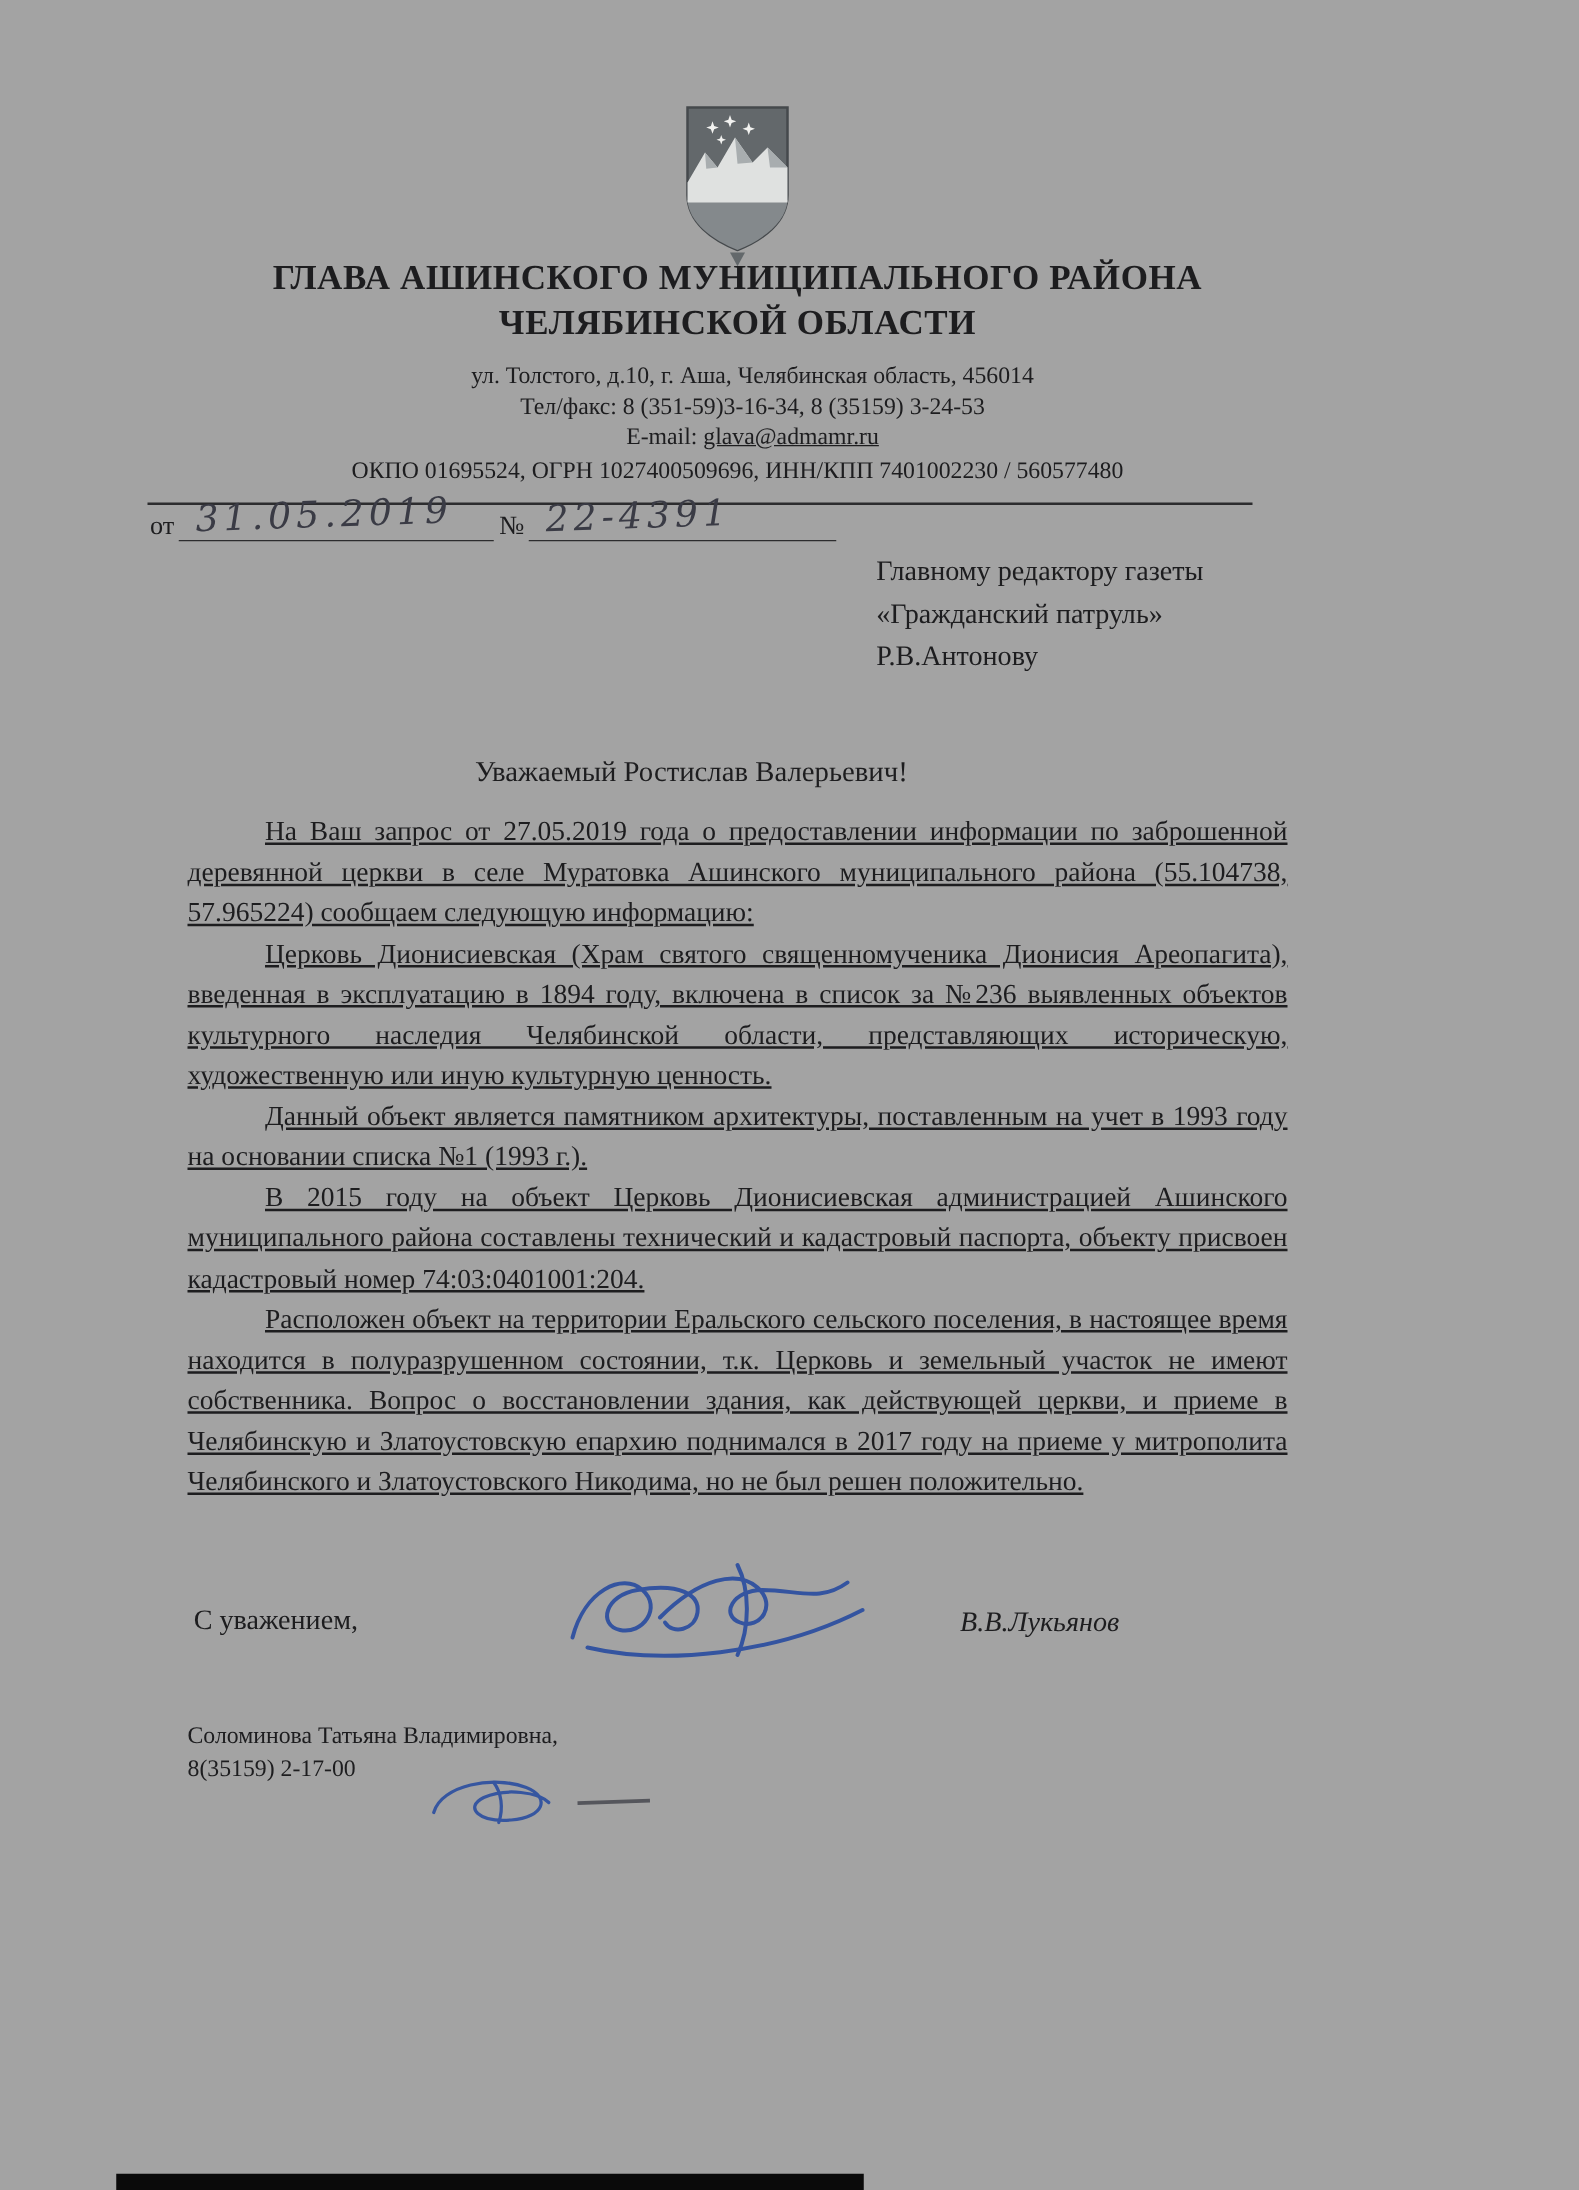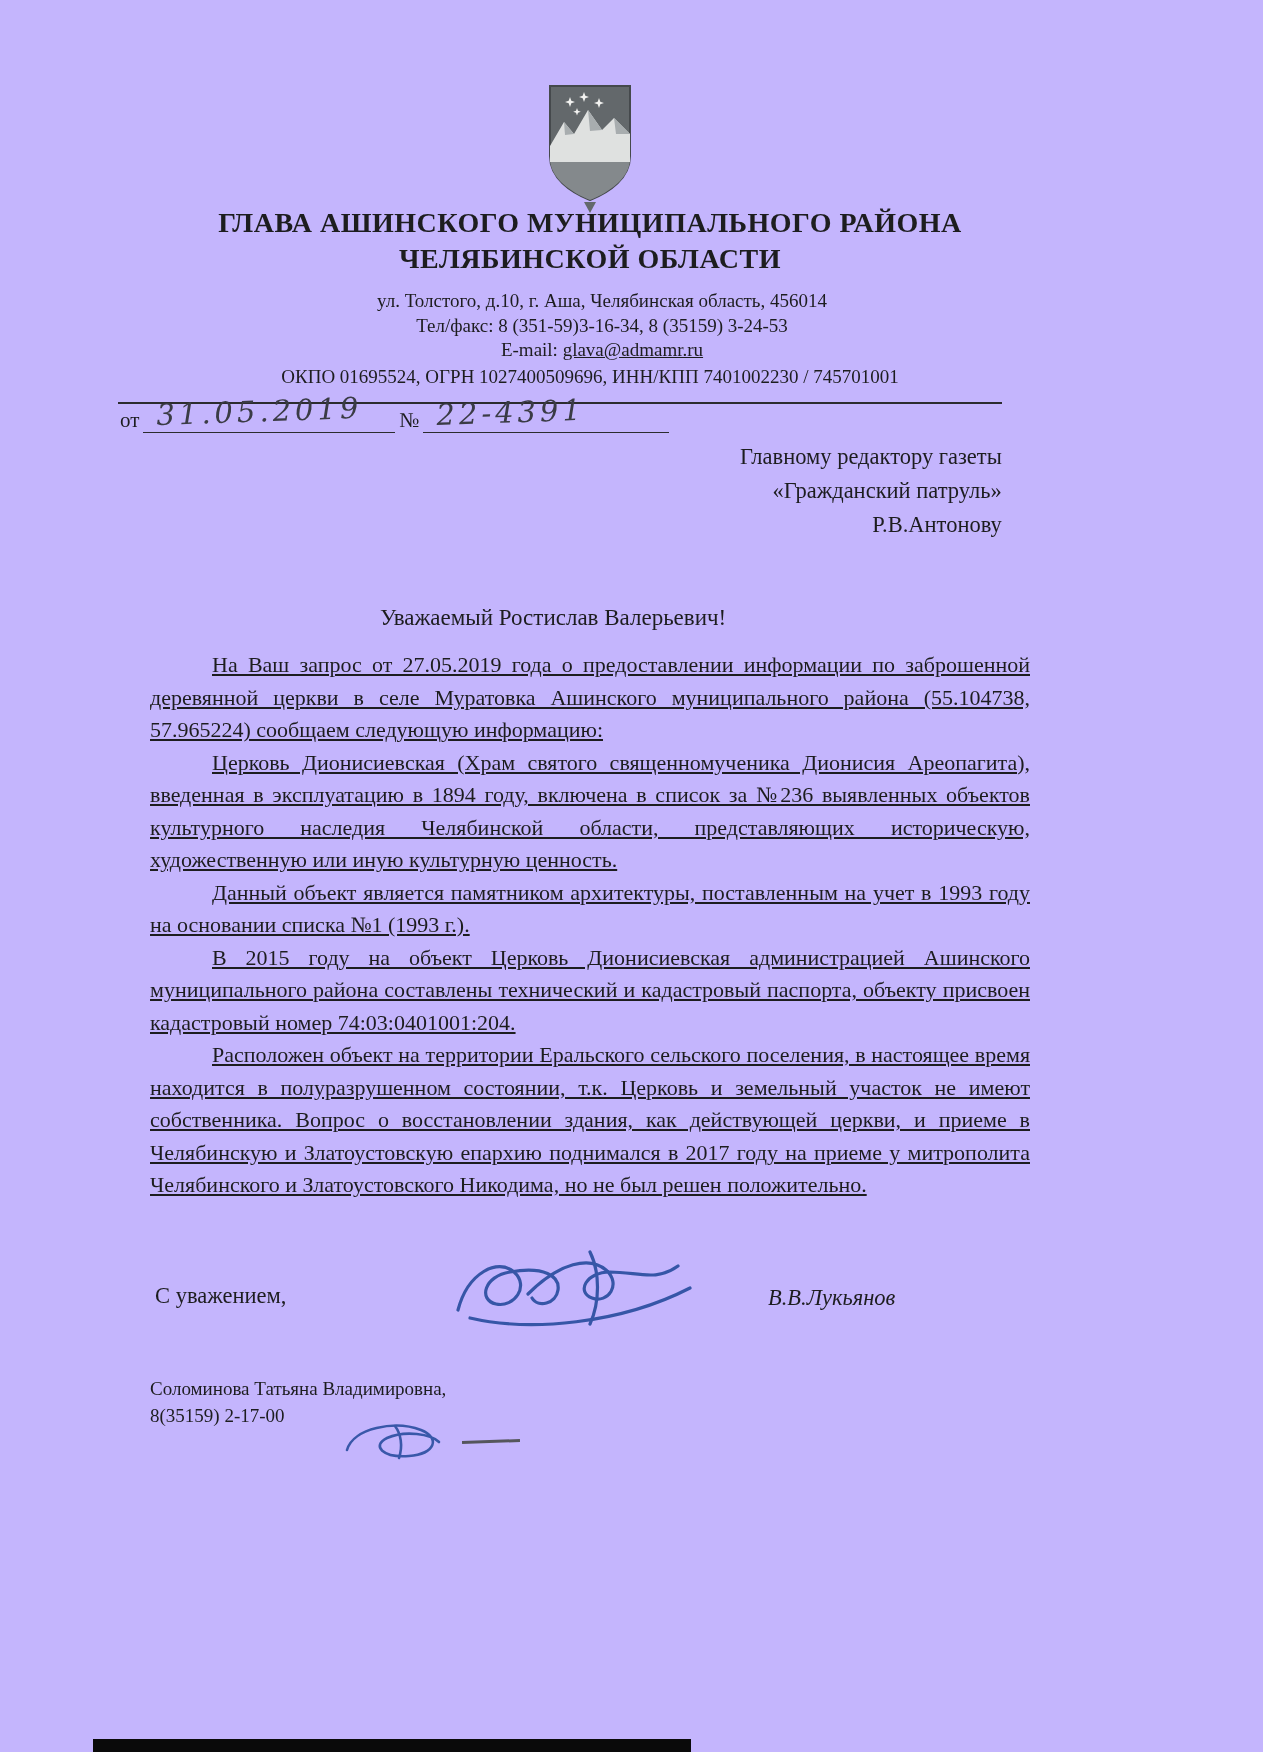--- a/index.html
+++ b/index.html
@@ -1,21 +1,21 @@
 <!DOCTYPE html>
 <html><head>
 <meta charset="utf-8">
 <style>
   * { margin:0; padding:0; box-sizing:border-box; }
   html,body { background:#e8e8e6; }
   .page {
     position:relative;
     width:1263px; height:1752px;
     margin:0 auto;
-    background:#c4b5fd;
+    background:#a3a3a3;
     font-family:"Liberation Serif", serif;
     color:#1d1d1f;
     overflow:hidden;
   }
   
   .emblem { position:absolute; top:82px; left:544px; width:92px; height:135px; }
   
   .letterhead { position:absolute; top:205px; left:0; width:1180px; text-align:center; }
   .org-line { font-size:28px; font-weight:bold; letter-spacing:0.5px; line-height:36px; }
   .lh-small { font-size:19px; line-height:24.5px;margin-left:24px; }
@@ -33,21 +33,21 @@
   }
   .w250 { width:252px; } .w240 { width:246px; }
   .w215 { width:210px; } .w180 { width:178px; }
   .hw {
     position:absolute; bottom:0px; left:14px;
     font-family:"DejaVu Serif", serif; font-style:italic;
     font-size:29px; letter-spacing:4px; color:#3a3b45;
     transform:rotate(-2deg); transform-origin:left bottom; white-space:nowrap;
   }
   
-  .recipient { position:absolute; top:440px; left:740px; font-size:22.5px; line-height:34px;text-align:right; }
+  .recipient { position:absolute; top:440px; left:701px; font-size:22.5px; line-height:34px; }
   
   .salutation { position:absolute; top:605px; left:380px; font-size:23px; }
   .body-text { position:absolute; top:649px; left:150px; width:880px; font-size:22px; line-height:32.5px; text-align:justify; }
   .body-text p { text-indent:62px; margin:0;text-decoration:underline; }
   
   .closing { position:absolute; top:1283px; left:155px; font-size:22.5px; }
   .sig-name { position:absolute; top:1285px; left:768px; font-size:22.5px;font-style:italic; }
   .sig-main { position:absolute; top:1232px; left:440px; width:280px; height:110px; }
   
   .footer-contact { position:absolute; top:1375px; left:150px; font-size:19px; line-height:27px; }
@@ -80,21 +80,21 @@
   <div class="letterhead">
     <div class="org-line">ГЛАВА АШИНСКОГО МУНИЦИПАЛЬНОГО РАЙОНА</div>
     <div class="org-line">ЧЕЛЯБИНСКОЙ ОБЛАСТИ</div>
     <div style="height:12px"></div>
     <div class="lh-small">ул. Толстого, д.10, г. Аша, Челябинская область, 456014</div>
     <div class="lh-small">Тел/факс: 8 (351-59)3-16-34, 8 (35159) 3-24-53</div>
     <div class="lh-small">
       <span>E-mail:</span>
       <span class="email-val">glava@admamr.ru</span>
     </div>
-    <div class="codes">ОКПО 01695524, ОГРН 1027400509696, ИНН/КПП 7401002230 / 745701001</div>
+    <div class="codes">ОКПО 01695524, ОГРН 1027400509696, ИНН/КПП 7401002230 / 560577480</div>
   </div>
 
   <div class="rule"></div>
 
   <div class="ref-row ref-row-1">
     <span>от</span><span class="uline w250"><span class="hw">31.05.2019</span></span><span>№</span><span class="uline w240"><span class="hw">22-4391</span></span>
   </div>
 
 
   <div class="recipient">

